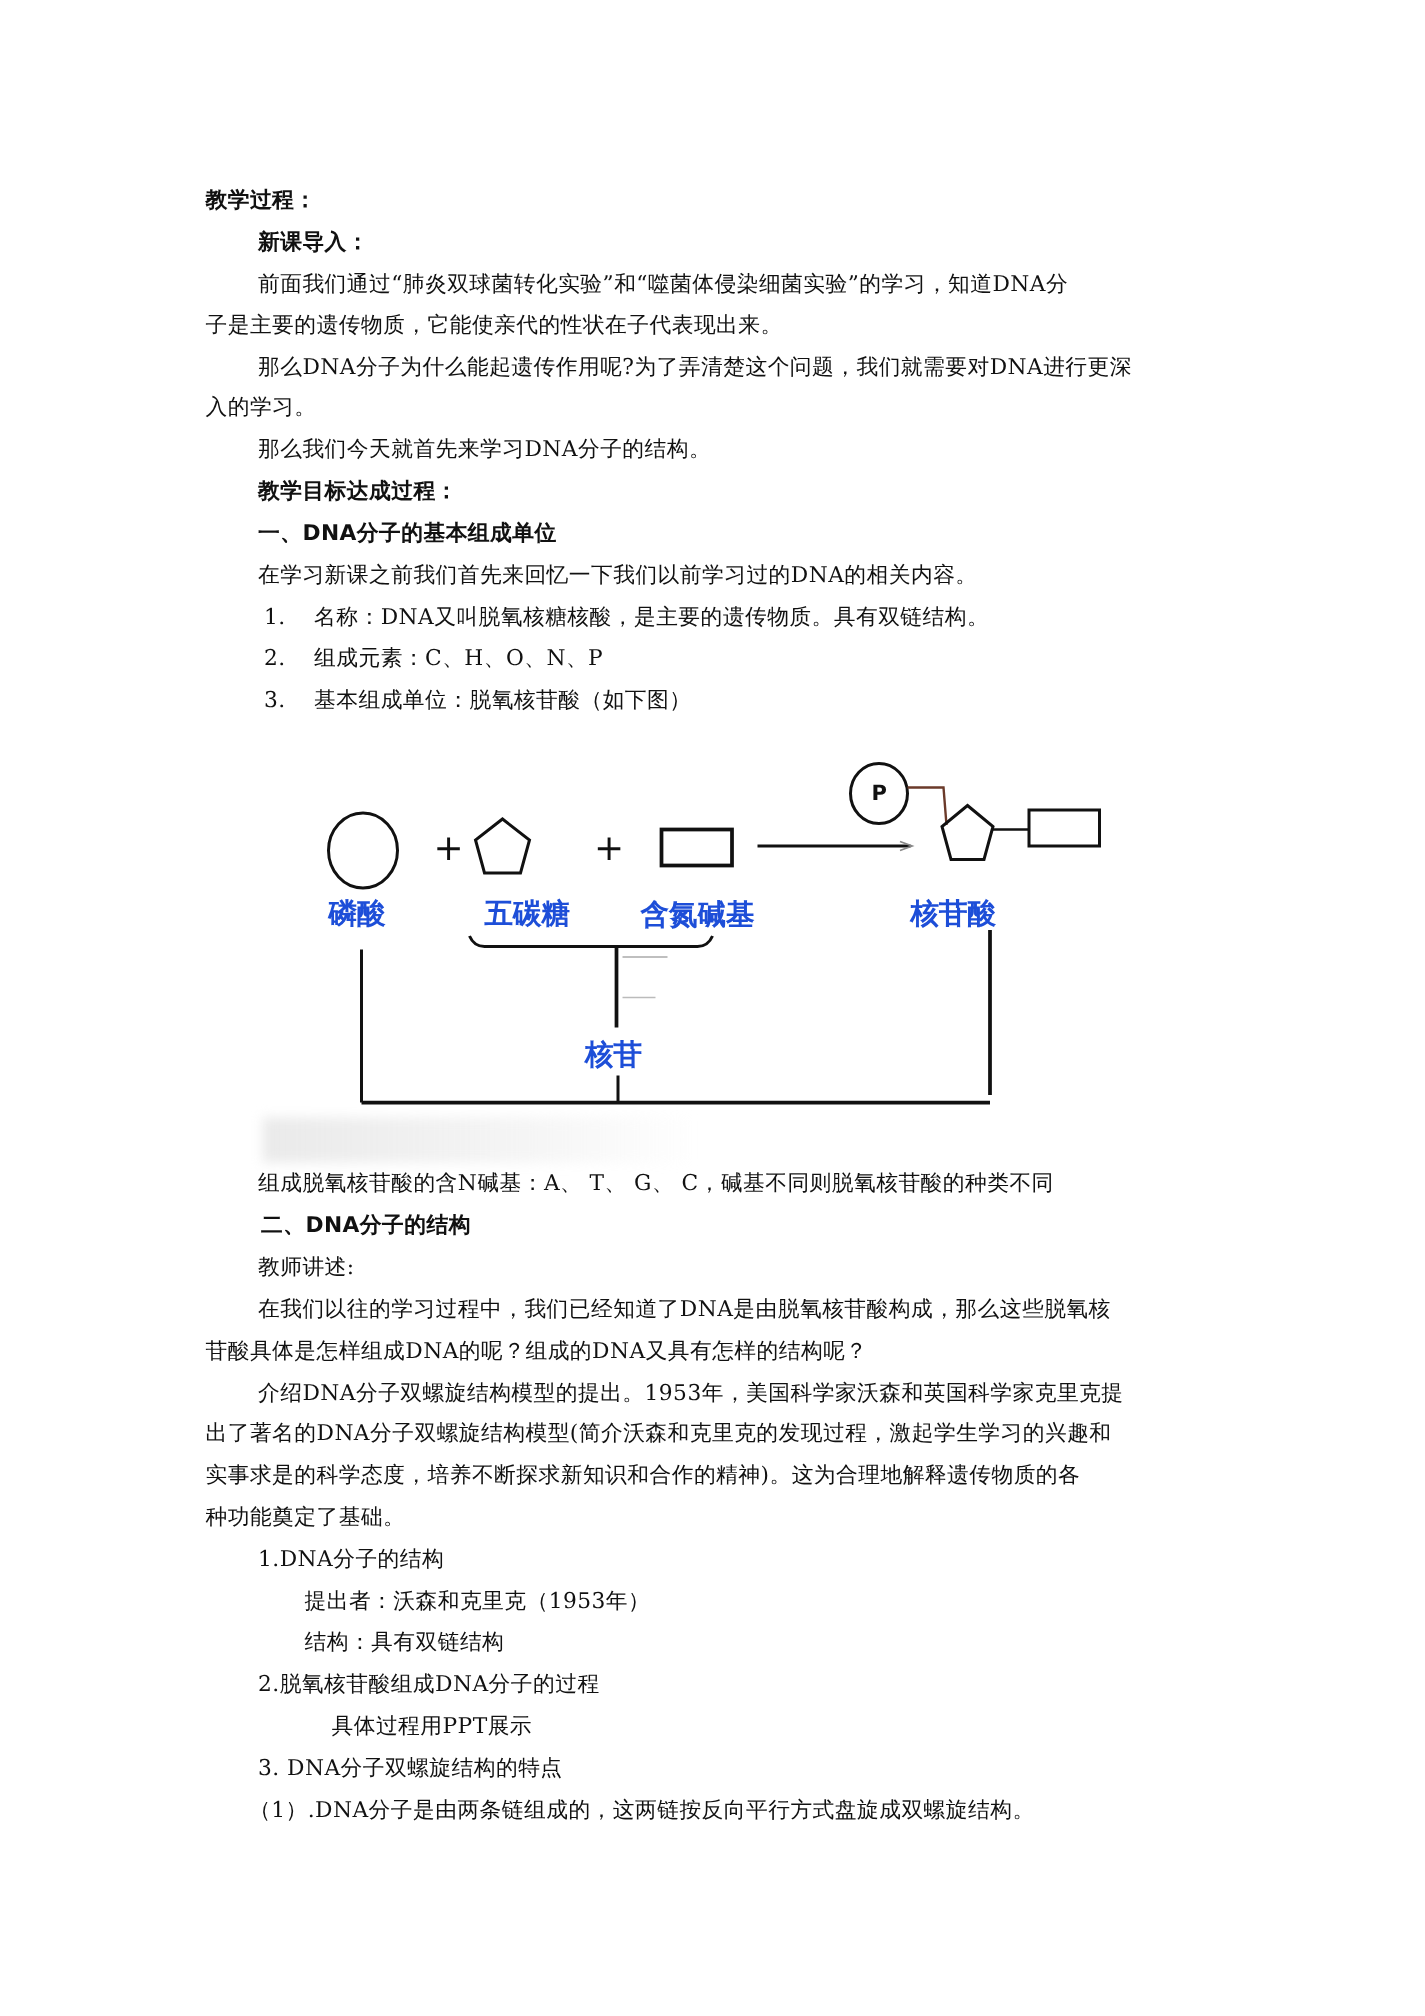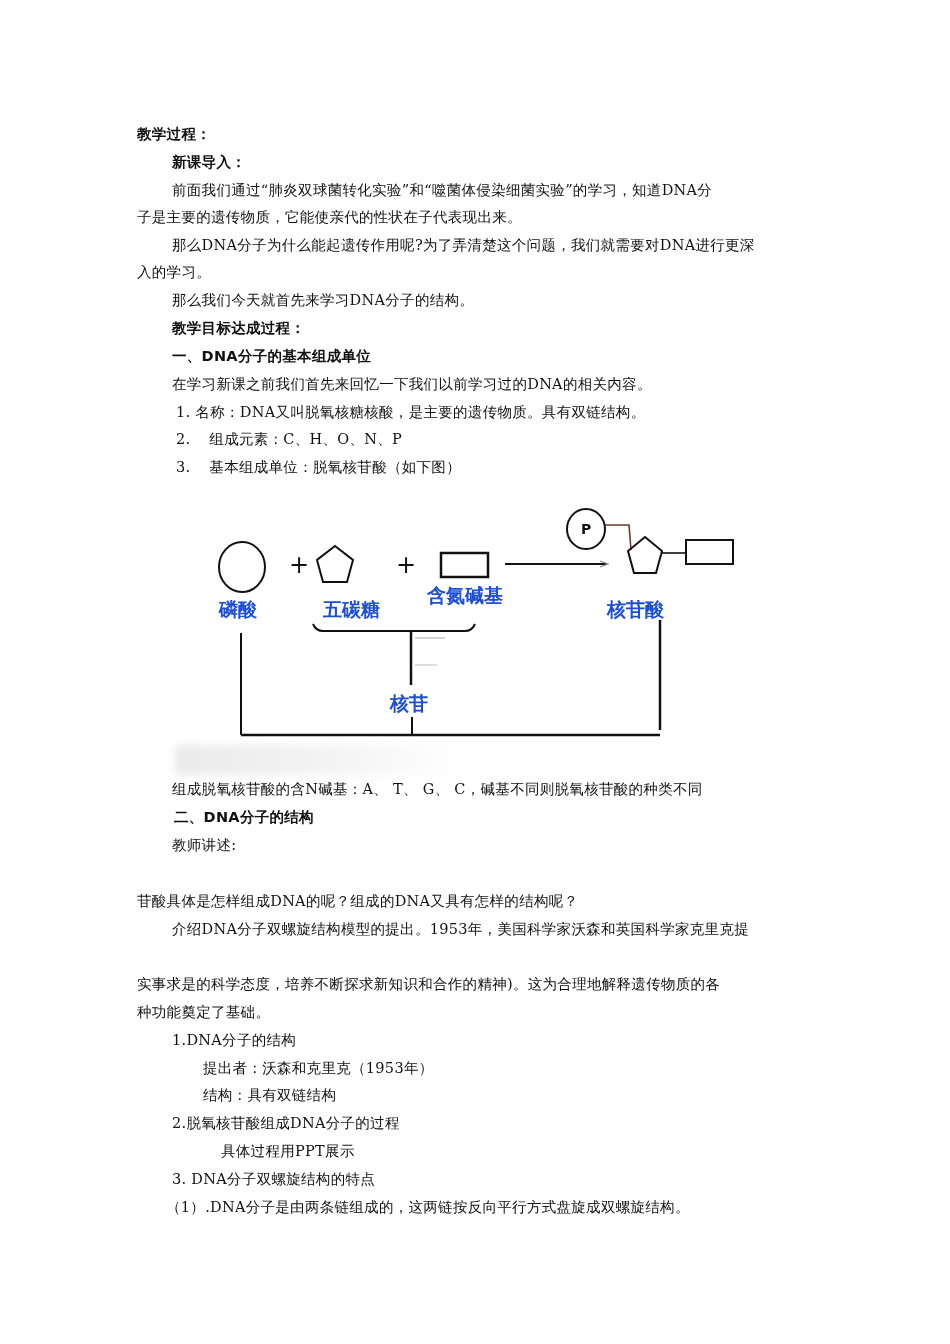--- a/index.html
+++ b/index.html
@@ -93,21 +93,21 @@
   <div class="line" style="left:172px; top:290px;">那么我们今天就首先来学习DNA分子的结构。</div>
 
   <div class="line bold" style="left:172px; top:318px;">教学目标达成过程：</div>
 
   <div class="line bold" style="left:172px; top:346px;">一、DNA分子的基本组成单位</div>
 
   <div class="line" style="left:172px; top:374px;">在学习新课之前我们首先来回忆一下我们以前学习过的DNA的相关内容。</div>
 
   <div class="line" style="left:176px; top:402px;">
     <span>1.</span>
-    <span style="margin-left:0;">名称：DNA又叫脱氧核糖核酸，是主要的遗传物质。具有双链结构。</span>
+    <span style="margin-left:14px;">名称：DNA又叫脱氧核糖核酸，是主要的遗传物质。具有双链结构。</span>
   </div>
   <div class="line" style="left:176px; top:429px;">
     <span>2.</span>
     <span style="margin-left:14px;">组成元素：C、H、O、N、P</span>
   </div>
   <div class="line" style="left:176px; top:457px;">
     <span>3.</span>
     <span style="margin-left:14px;">基本组成单位：脱氧核苷酸（如下图）</span>
   </div>
 
@@ -142,35 +142,37 @@
       <line x1="485" y1="235" x2="485" y2="125" stroke="#111" stroke-width="2.5"></line>
       <line x1="237" y1="222" x2="237" y2="240" stroke="#111" stroke-width="2"></line>
     </svg>
 
     <div class="plus" style="left:114px; top:58px;">+</div>
     <div class="plus" style="left:221px; top:58px;">+</div>
     <div class="p-circle-label" style="left:406px; top:26px;">P</div>
 
     <div class="dlabel" style="left:44px; top:103px;">磷酸</div>
     <div class="dlabel" style="left:148px; top:103px;">五碳糖</div>
-    <div class="dlabel" style="left:252px; top:89px;text-align:center;">含氮碱基</div>
+    <div class="dlabel" style="left:252px; top:104px;text-align:center;">含氮碱基</div>
     <div class="dlabel" style="left:432px; top:103px;">核苷酸</div>
     <div class="dlabel" style="left:215px; top:197px;">核苷</div>
   </div>
 
   <div class="shadow"></div>
 
   <div class="line" style="left:172px; top:779px;">组成脱氧核苷酸的含N碱基：A、 T、 G、 C，碱基不同则脱氧核苷酸的种类不同</div>
 
   <div class="line bold" style="left:174px; top:807px;">二、DNA分子的结构</div>
   <div class="line" style="left:172px; top:835px;">教师讲述:</div>
 
+  <div class="line" style="left:172px; top:863px;">在我们以往的学习过程中，我们已经知道了DNA是由脱氧核苷酸构成，那么这些脱氧核</div>
   <div class="line" style="left:137px; top:891px;text-align:right;">苷酸具体是怎样组成DNA的呢？组成的DNA又具有怎样的结构呢？</div>
 
   <div class="line" style="left:172px; top:919px;">介绍DNA分子双螺旋结构模型的提出。1953年，美国科学家沃森和英国科学家克里克提</div>
+  <div class="line" style="left:137px; top:946px;">出了著名的DNA分子双螺旋结构模型(简介沃森和克里克的发现过程，激起学生学习的兴趣和</div>
   <div class="line" style="left:137px; top:974px;">实事求是的科学态度，培养不断探求新知识和合作的精神)。这为合理地解释遗传物质的各</div>
   <div class="line" style="left:137px; top:1002px;">种功能奠定了基础。</div>
 
   <div class="line" style="left:172px; top:1030px;">1.DNA分子的结构</div>
   <div class="line" style="left:203px; top:1058px;">提出者：沃森和克里克（1953年）</div>
   <div class="line" style="left:203px; top:1085px;">结构：具有双链结构</div>
 
   <div class="line" style="left:172px; top:1113px;">2.脱氧核苷酸组成DNA分子的过程</div>
   <div class="line" style="left:207px; top:1141px;margin-left:14px;">具体过程用PPT展示</div>
 

